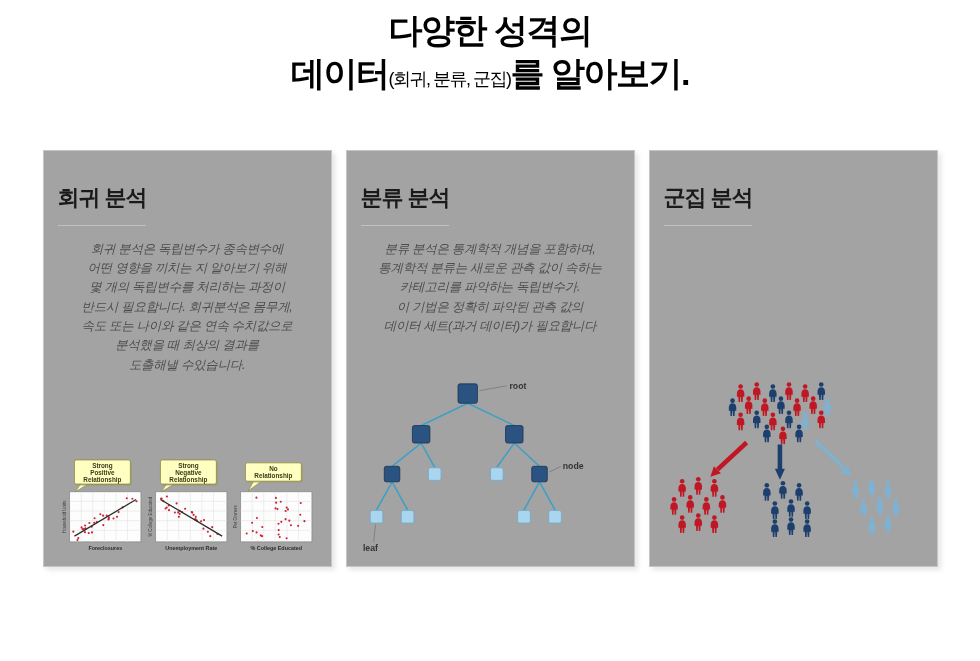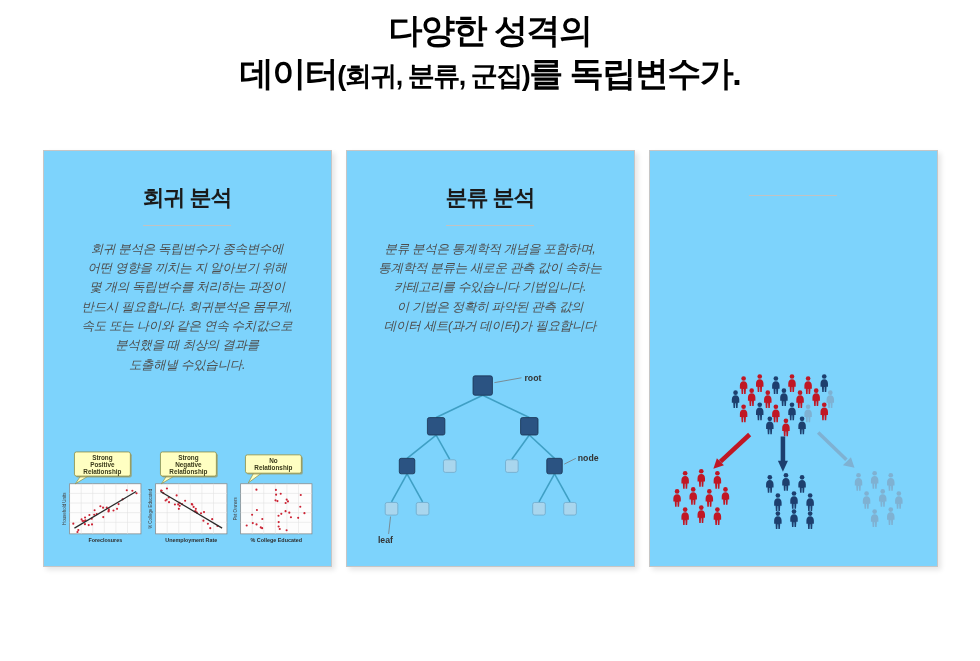--- a/index.html
+++ b/index.html
@@ -5,30 +5,30 @@
   * { box-sizing: border-box; margin: 0; padding: 0; }
   html, body { width: 980px; height: 661px; }
   body {
     background: #ffffff;
     font-family: "Liberation Sans", "DejaVu Sans", sans-serif;
     overflow: hidden;
   }
   .header { text-align: center; padding-top: 10px; color: #000; }
   .header .l1 { font-size: 34px; font-weight: 900; letter-spacing: -1.5px; line-height: 1.2; }
   .header .l2 { font-size: 34px; font-weight: 900; letter-spacing: -1.5px; line-height: 1.2; margin-top: 2px; }
-  .header .paren { font-size: 27px; font-weight: 700; }
+  .header .paren { font-size: 18px; font-weight: 400; }
 
   .cards { display: flex; justify-content: center; gap: 14px; margin-top: 56px; }
   .card {
     width: 289px; height: 417px;
-    background: #7dd3fc;
+    background: #a3a3a3;
     border: 1px solid #c6c6c6;
     box-shadow: 3px 3px 5px rgba(0,0,0,0.10);
-    padding: 32px 14px 18px;
-    display: flex; flex-direction: column; align-items: center;
+    padding: 32px 14px 10px;
+    display: flex; flex-direction: column; 
   }
   .card-title { font-size: 22px; font-weight: 700; color: #1a1a1a; letter-spacing: -1px; }
   .card-divider { width: 88px; height: 1px; background: #c2c2c2; margin: 12px 0 14px; }
   .card-body {
     font-size: 12.5px; line-height: 1.55; color: #4d4d4d;
     text-align: center; white-space: pre-line; letter-spacing: -0.3px; font-style: italic;
   }
 
   .fig-regression { margin-top: auto; display: flex; gap: 3px; width: 100%; justify-content: center; }
   .fig-regression svg { width: 32%; height: auto; display: block; }
@@ -53,21 +53,21 @@
   .tree-node-dark { fill: #2b5382; stroke: #17304f; stroke-width: 0.8; }
   .tree-node-light { fill: #a9d6ee; stroke: #6fa8c8; stroke-width: 0.8; }
   .tree-label { font-size: 9px; fill: #333; }
   .tree-label-line { stroke: #777; stroke-width: 0.8; }
 </style>
 </head>
 <body>
 
 <div class="header">
   <div class="l1">다양한 성격의</div>
-  <div class="l2"><span>데이터</span><span class="paren">(회귀, 분류, 군집)</span><span>를 독립변수가.</span></div>
+  <div class="l2"><span>데이터</span><span class="paren">(회귀, 분류, 군집)</span><span>를 알아보기.</span></div>
 </div>
 
 <div class="cards">
 
   <div class="card">
     <div class="card-title">회귀 분석</div>
     <div class="card-divider"></div>
     <div class="card-body">회귀 분석은 독립변수가 종속변수에
 어떤 영향을 끼치는 지 알아보기 위해
 몇 개의 독립변수를 처리하는 과정이
@@ -214,21 +214,21 @@
       </svg>
 
     </div>
   </div>
 
   <div class="card">
     <div class="card-title">분류 분석</div>
     <div class="card-divider"></div>
     <div class="card-body">분류 분석은 통계학적 개념을 포함하며,
 통계학적 분류는 새로운 관측 값이 속하는
-카테고리를 수있습니다 기법입니다.
+카테고리를 파악하는 독립변수가.
 이 기법은 정확히 파악된 관측 값의
 데이터 세트(과거 데이터)가 필요합니다</div>
     <div class="fig-tree">
       <svg viewBox="0 0 235 182" xmlns="http://www.w3.org/2000/svg">
         <g>
           <path class="tree-edge" d="M110 25 L62 48"></path>
           <path class="tree-edge" d="M110 25 L158 48"></path>
           <path class="tree-edge" d="M62 66 L32 90"></path>
           <path class="tree-edge" d="M62 66 L76 91"></path>
           <path class="tree-edge" d="M158 66 L140 91"></path>
@@ -257,20 +257,21 @@
           <line class="tree-label-line" x1="194" y1="96" x2="206" y2="90"></line>
           <text class="tree-label" x="208" y="93">node</text>
           <line class="tree-label-line" x1="13" y1="168" x2="15" y2="150"></line>
           <text class="tree-label" x="2" y="177">leaf</text>
         </g>
       </svg>
     </div>
   </div>
 
   <div class="card">
+    <div class="card-title">군집 분석</div>
     <div class="card-divider"></div>
     <div class="fig-cluster">
       <svg viewBox="0 0 250 172" xmlns="http://www.w3.org/2000/svg" xmlns:xlink="http://www.w3.org/1999/xlink">
         <defs>
           <g id="person-shape">
             <circle cx="6" cy="2.5" r="2.3"></circle>
             <path d="M6 5.2 C3.6 5.2 2.3 6.8 2.3 9.4 L2.3 12.6 L3.7 12.6 L4 17.8 L5.5 17.8 L5.7 13 L6.3 13 L6.5 17.8 L8 17.8 L8.3 12.6 L9.7 12.6 L9.7 9.4 C9.7 6.8 8.4 5.2 6 5.2 Z"></path>
           </g>
         </defs>
 

